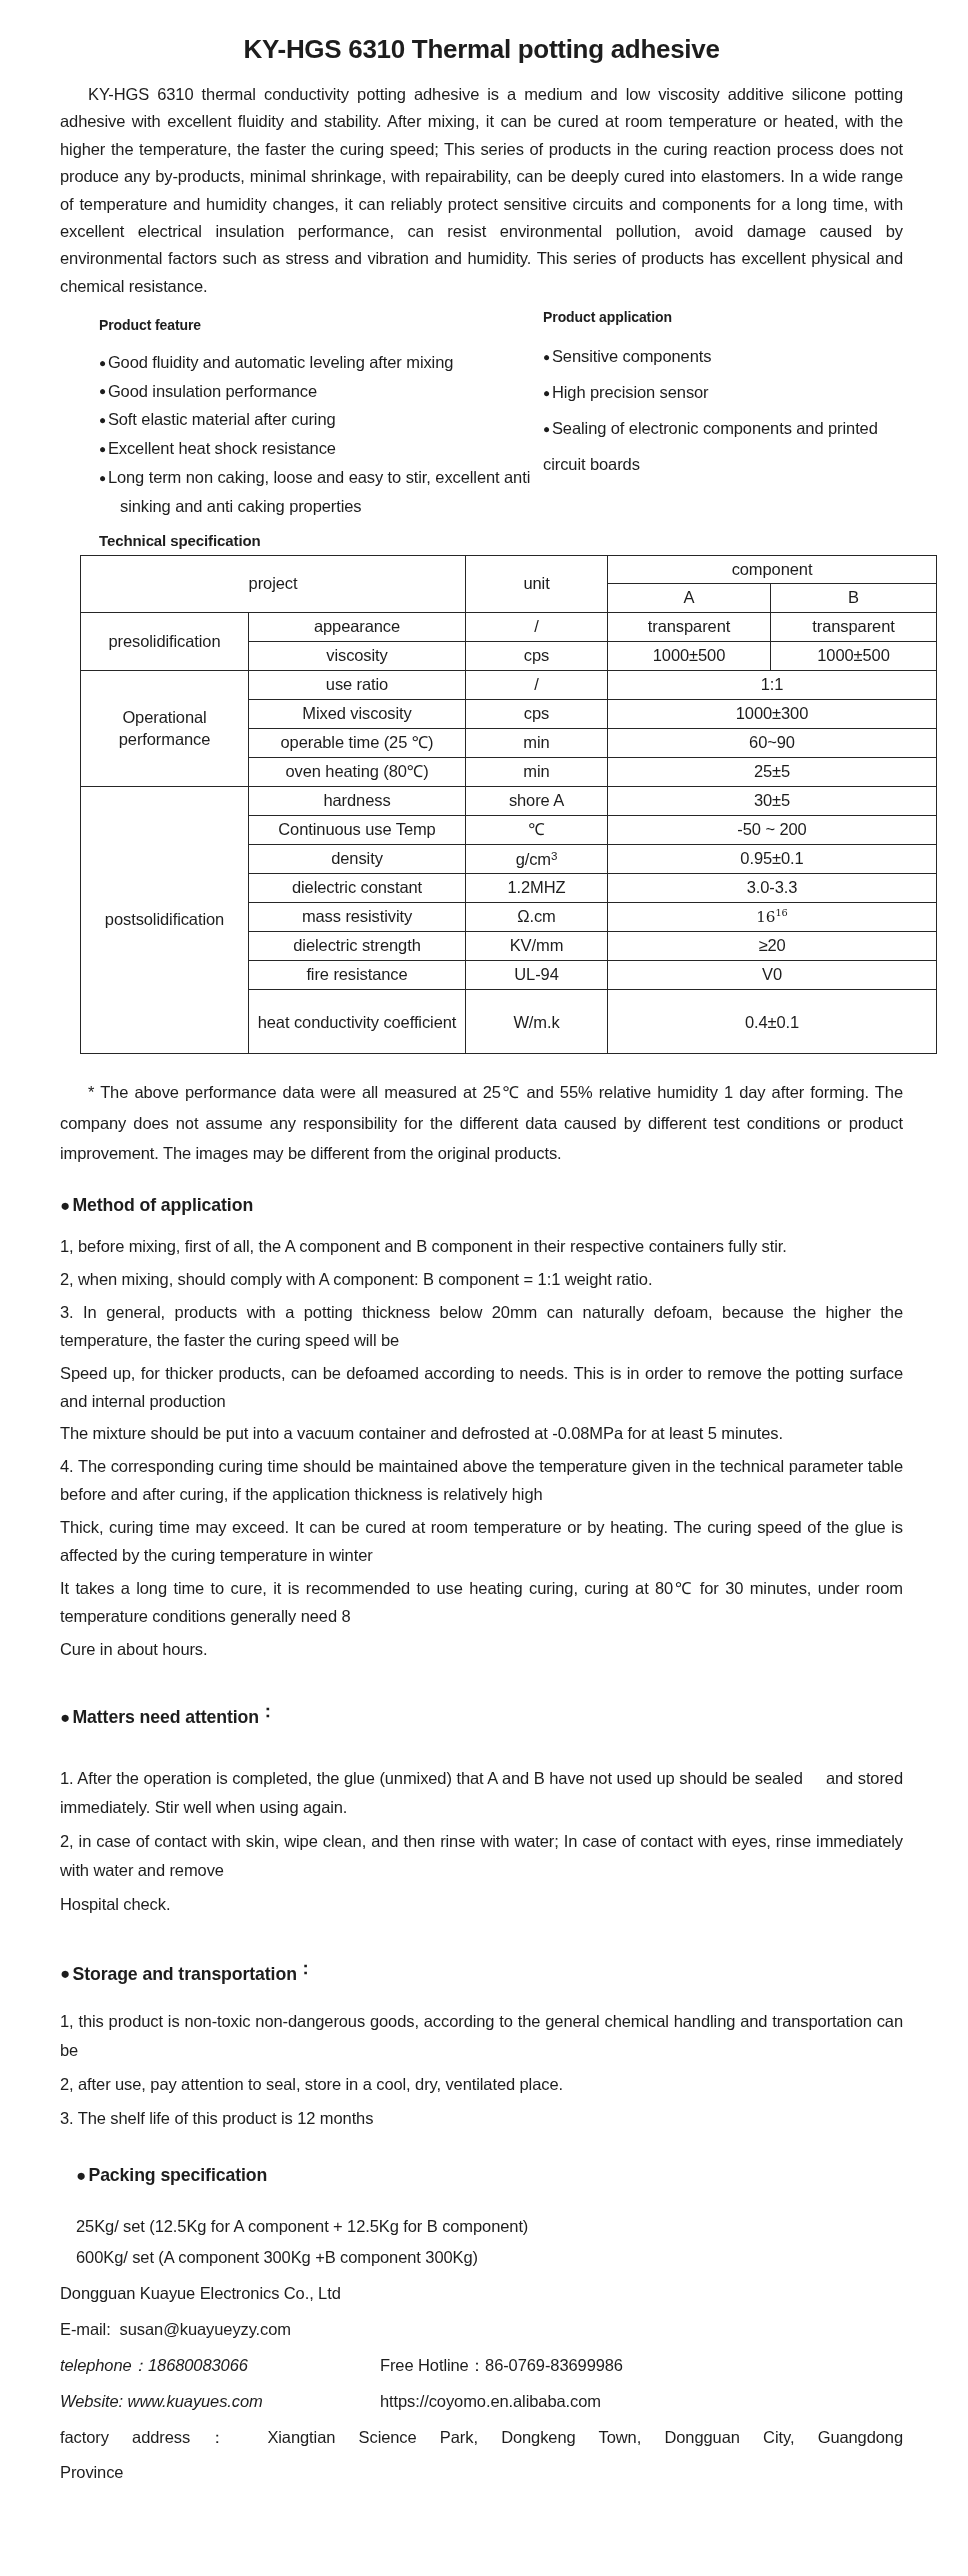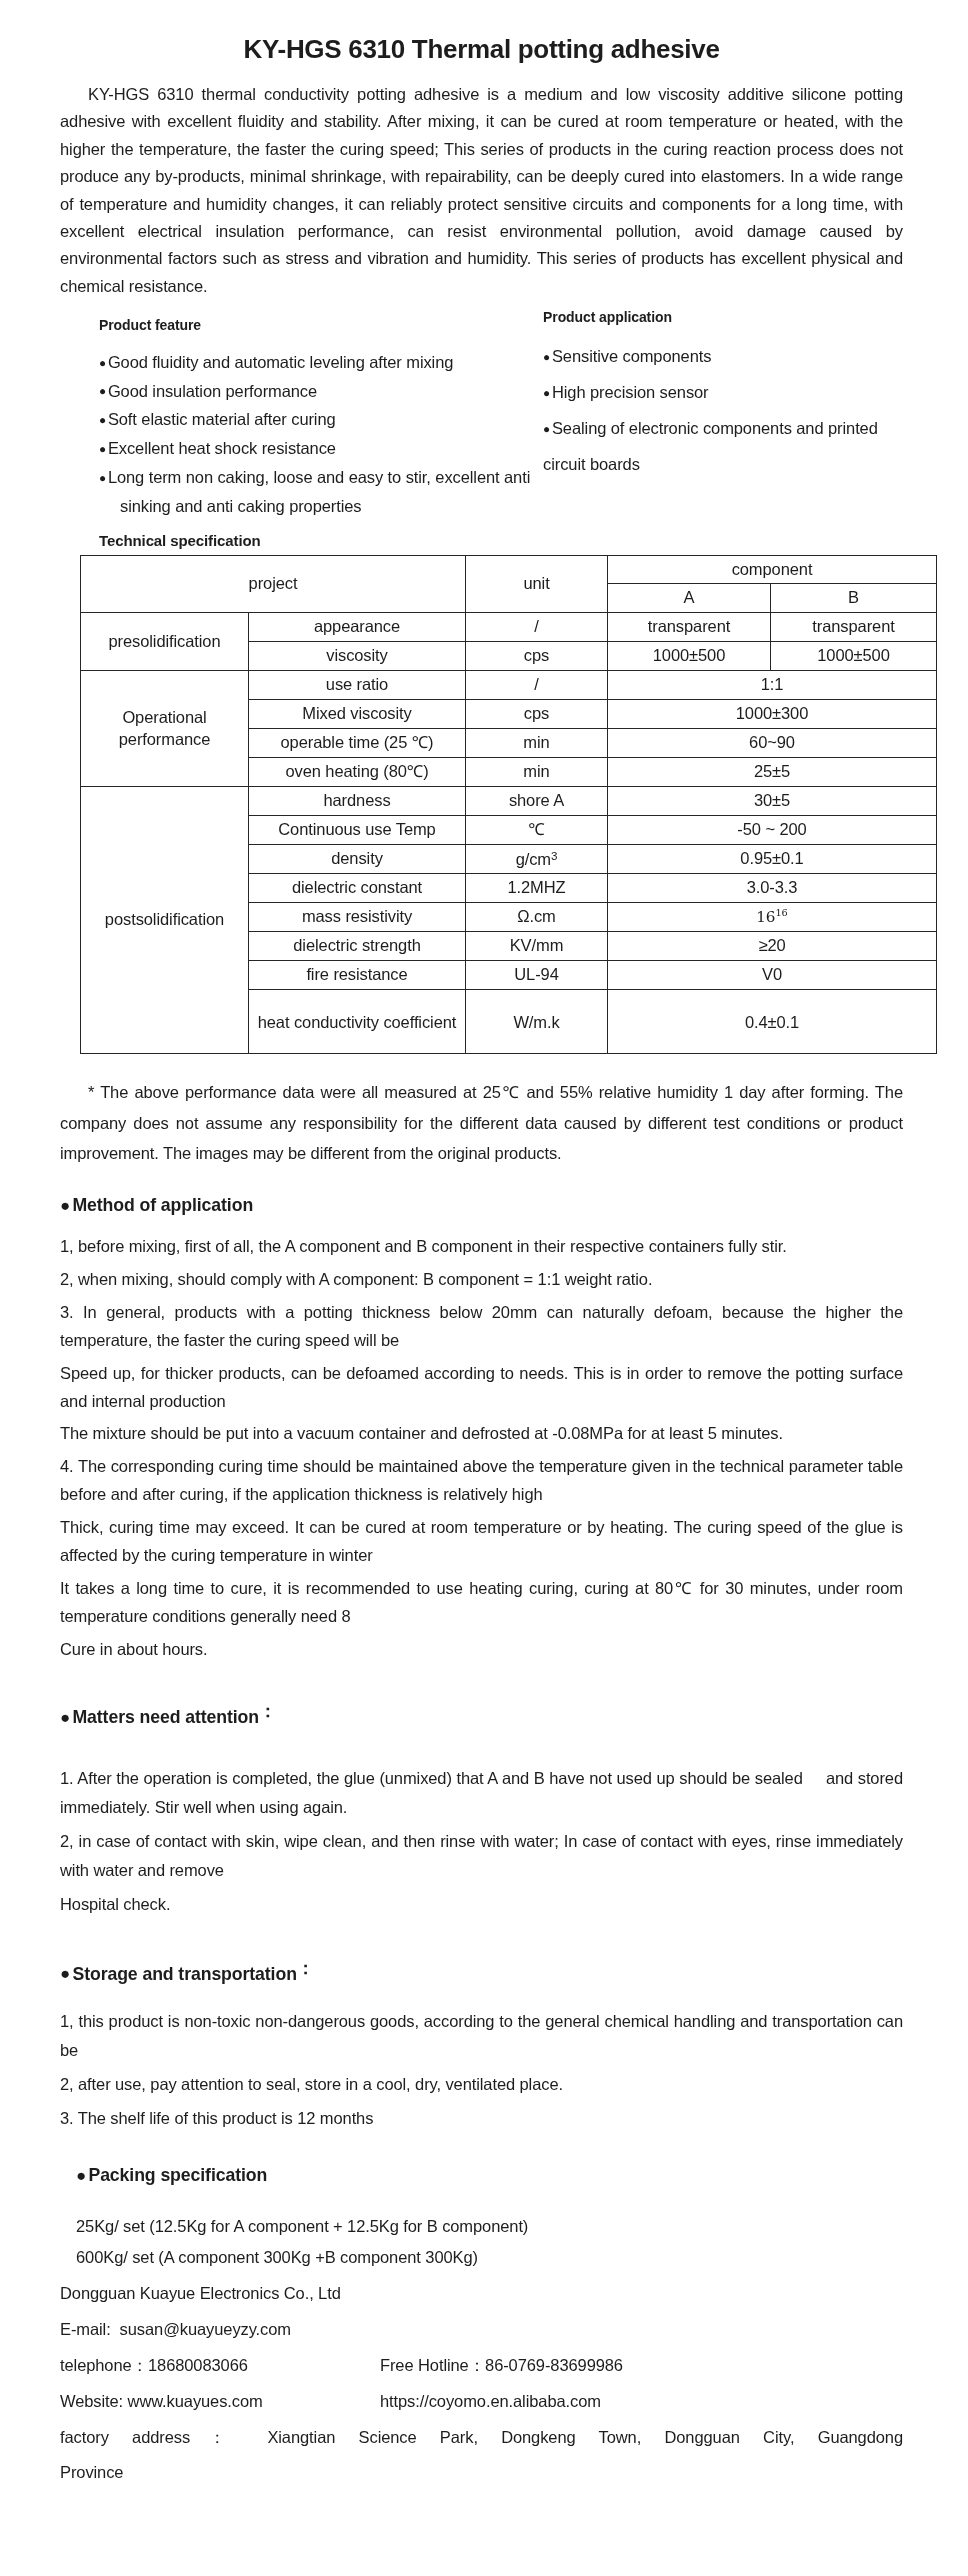--- a/index.html
+++ b/index.html
@@ -64,21 +64,21 @@
   .dot-h .dot{margin-right:2.4px;font-size:0.95em;}
   .raised-colon{vertical-align:0.33em;}
   .h-method{margin:22px 0 12.2px 0;}
   .h-attn{margin:34px 0 32px 0;}
   .h-store{margin:35px 0 18.3px 0;}
   .h-pack{margin:28px 0 22px 16px;}
   .para{text-align:justify;line-height:28px;margin:0 0 4.9px 0;}
   .attn .para,.store .para{line-height:29px;margin:0 0 4.9px 0;}
   .pack-line{line-height:28px;margin:0 0 3px 16px;}
   .contact-line{line-height:28px;margin:8px 0 0 0;white-space:pre-wrap;}
-  .contact-pair .seg1{display:inline-block;min-width:320px;}
+  .contact-pair .seg1{display:inline-block;min-width:320px;font-style:italic;}
   .factory{margin:8px 0 0 0;}
   .factory .jline{display:block;text-align:justify;text-align-last:justify;line-height:28px;}
   .factory .jline2{display:block;line-height:28px;margin-top:7.3px;}
 </style>
 </head>
 <body>
 
 <div class="page">
 
   <h1 class="title">KY-HGS 6310 Thermal potting adhesive</h1>

